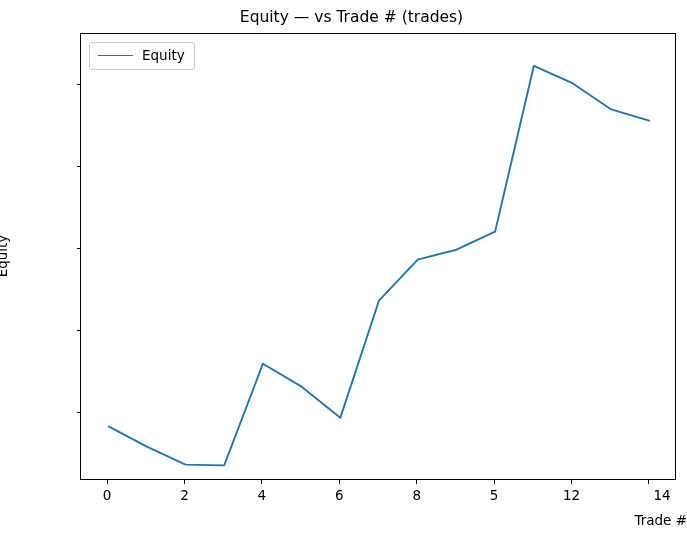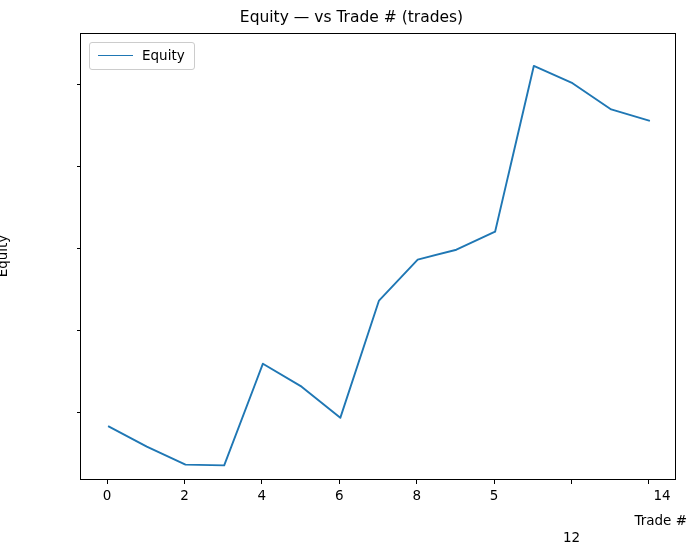--- a/index.html
+++ b/index.html
@@ -141,21 +141,21 @@
       <div class="xtick-label" style="left: 184.494px;">2</div>
       <div class="xtick-mark" style="left: 261.346px;"></div>
       <div class="xtick-label" style="left: 261.896px;">4</div>
       <div class="xtick-mark" style="left: 338.749px;"></div>
       <div class="xtick-label" style="left: 339.299px;">6</div>
       <div class="xtick-mark" style="left: 416.151px;"></div>
       <div class="xtick-label" style="left: 416.701px;">8</div>
       <div class="xtick-mark" style="left: 493.554px;"></div>
       <div class="xtick-label" style="left: 494.104px;">5</div>
       <div class="xtick-mark" style="left: 570.956px;"></div>
-      <div class="xtick-label" style="left: 571.506px; margin-top: 42px;">12</div>
+      <div class="xtick-label" style="left: 571.506px;">12</div>
       <div class="xtick-mark" style="left: 648.359px;"></div>
       <div class="xtick-label" style="left: 662px;">14</div>
     </div>
 
   <div id="plot-area">
     <svg id="data-svg" viewBox="0 0 596 447" preserveAspectRatio="none">
       <polyline id="equity-line" fill="none" stroke="#1f77b4" stroke-width="1.9" stroke-linejoin="round" stroke-linecap="butt" points="27.09,392.05 65.79,412.55 104.49,430.60 143.19,431.42 181.90,329.71 220.60,352.68 259.30,383.85 298.00,266.56 336.70,225.55 375.40,215.71 414.10,197.66 452.81,31.99 491.51,49.21 530.21,75.46 568.91,86.94"></polyline>
     </svg>
   </div>
 

